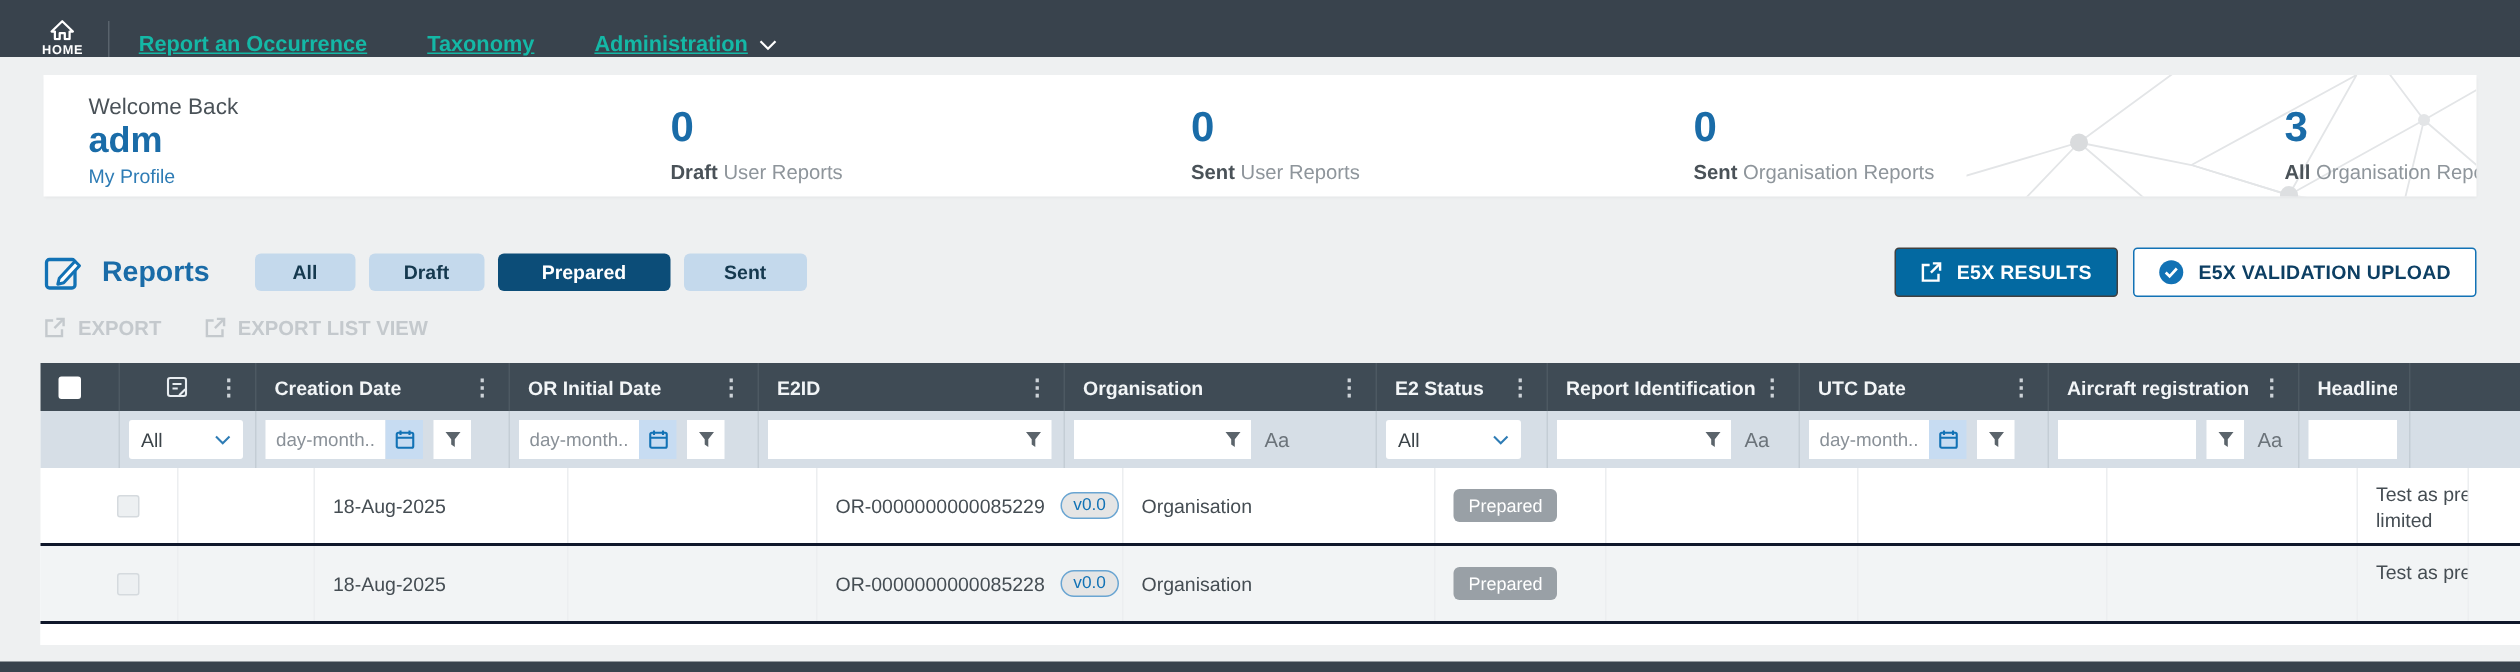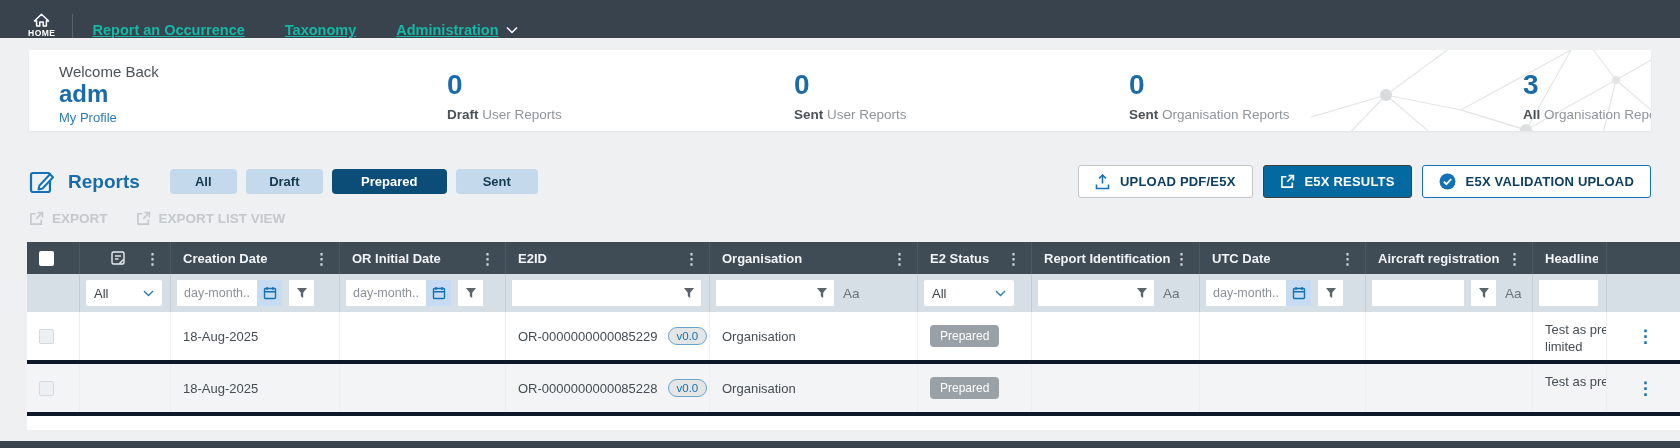--- a/index.html
+++ b/index.html
@@ -62,21 +62,21 @@
   .finput { background:#fff; height:26px; border:none; outline:none; font-size:12.5px; color:#3c4449;
     padding:0 7px; font-family:"Liberation Sans",sans-serif; min-width:0; }
   .finput::placeholder { color:#8a9198; }
   .inputbox { background:#fff; height:26px; display:flex; align-items:center; min-width:0; }
   .inputbox .finput { flex:1; }
   .calbtn { width:25px; height:26px; background:#c7dcf2; display:flex; align-items:center; justify-content:center; cursor:pointer; flex:none; }
   .funnelbtn { width:25px; height:26px; background:#fff; display:flex; align-items:center; justify-content:center; cursor:pointer; flex:none; }
   .funnel-in { padding:0 6px; cursor:pointer; flex:none; display:flex; align-items:center; }
   .aa { color:#6b737a; font-size:13.5px; margin-left:9px; flex:none; }
   .gap7 { width:7px; flex:none; }
-  .drow { height:52px; border-bottom:4px solid #0f172a; }
+  .drow { height:52px; border-bottom:2px solid #0f172a;padding-left:39px; }
   .drow.alt { background:#f2f4f5; }
   .td { display:flex; align-items:center; padding:0 8px 0 12px; border-right:1px solid #eceef0;
     font-size:13px; color:#454d53; overflow:hidden; white-space:nowrap; }
   .td:last-child { border-right:none; }
   .rcheck { width:15px; height:15px; background:#edf0f2; border:1px solid #d5dade; border-radius:2px; cursor:pointer; }
   .vpill { border:1px solid #6aa5d2; color:#1272b5; font-size:11.5px; border-radius:10px;
     padding:2px 8px; margin-left:10px; background:#e5e5e5; flex:none; }
   .status-badge { background:#99a0a6; color:#fff; font-size:12px; border-radius:4px; padding:4px 10px; }
   .headline-cell { display:block; padding-top:9px; line-height:17px; font-size:13px; color:#454d53; }
   .row-kebab { color:#1272b5; font-size:17px; font-weight:bold; cursor:pointer; margin:0 auto; }
@@ -159,32 +159,20 @@
     </svg>
   </span>
   <span class="reports-title">Reports</span>
   <div class="tabs">
     <div class="tab tab-all">All</div>
     <div class="tab tab-draft">Draft</div>
     <div class="tab tab-prepared active">Prepared</div>
     <div class="tab tab-sent">Sent</div>
   </div>
   <div class="bar-spacer"></div>
-  <div class="btn btn-outline-gray">
-    <span>
-      <svg width="15" height="16" viewBox="0 0 15 16">
-          <g fill="none" stroke="#1272b5" stroke-width="1.6">
-            <path d="M7.5 1.2 V9.5"></path>
-            <path d="M4 4.5 L7.5 1 L11 4.5"></path>
-            <path d="M1.5 10.5 V14.5 H13.5 V10.5"></path>
-          </g>
-        </svg>
-    </span>
-    <span>UPLOAD PDF/E5X</span>
-  </div>
   <div class="btn btn-filled">
     <span>
       <svg width="15" height="15" viewBox="0 0 14 14">
           <g fill="none" stroke="#fff" stroke-width="1.5">
             <path d="M6 2.5 H1.8 V12.2 H11.5 V8"></path>
             <path d="M8 1.5 H12.5 V6"></path>
             <path d="M12.2 1.8 L6.8 7.2"></path>
           </g>
         </svg>
     </span>

